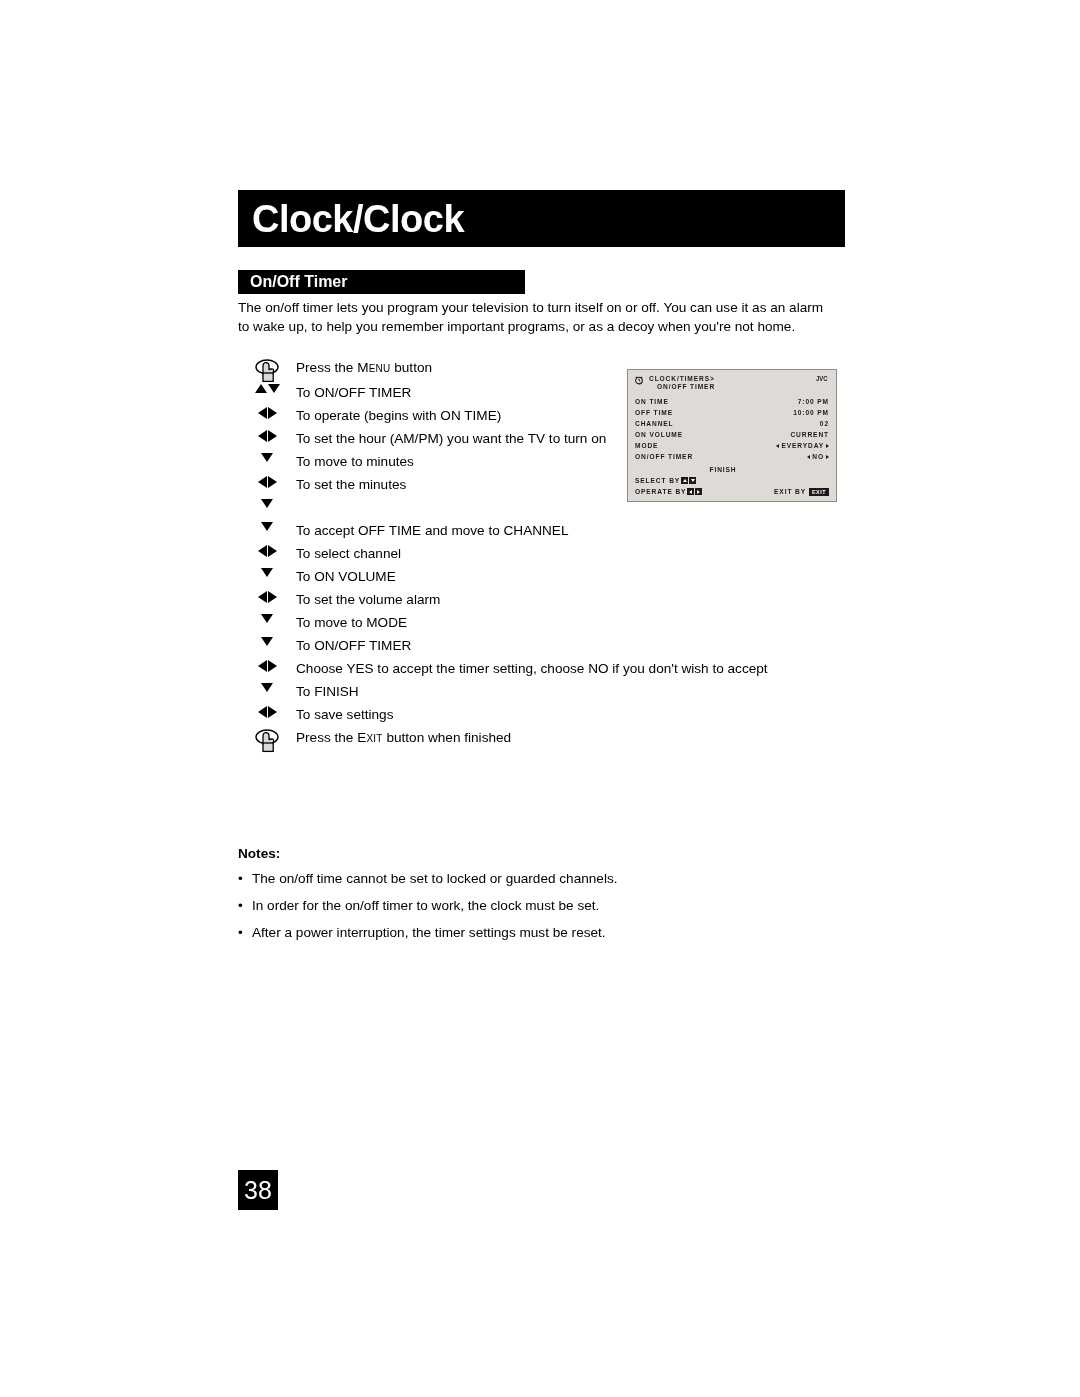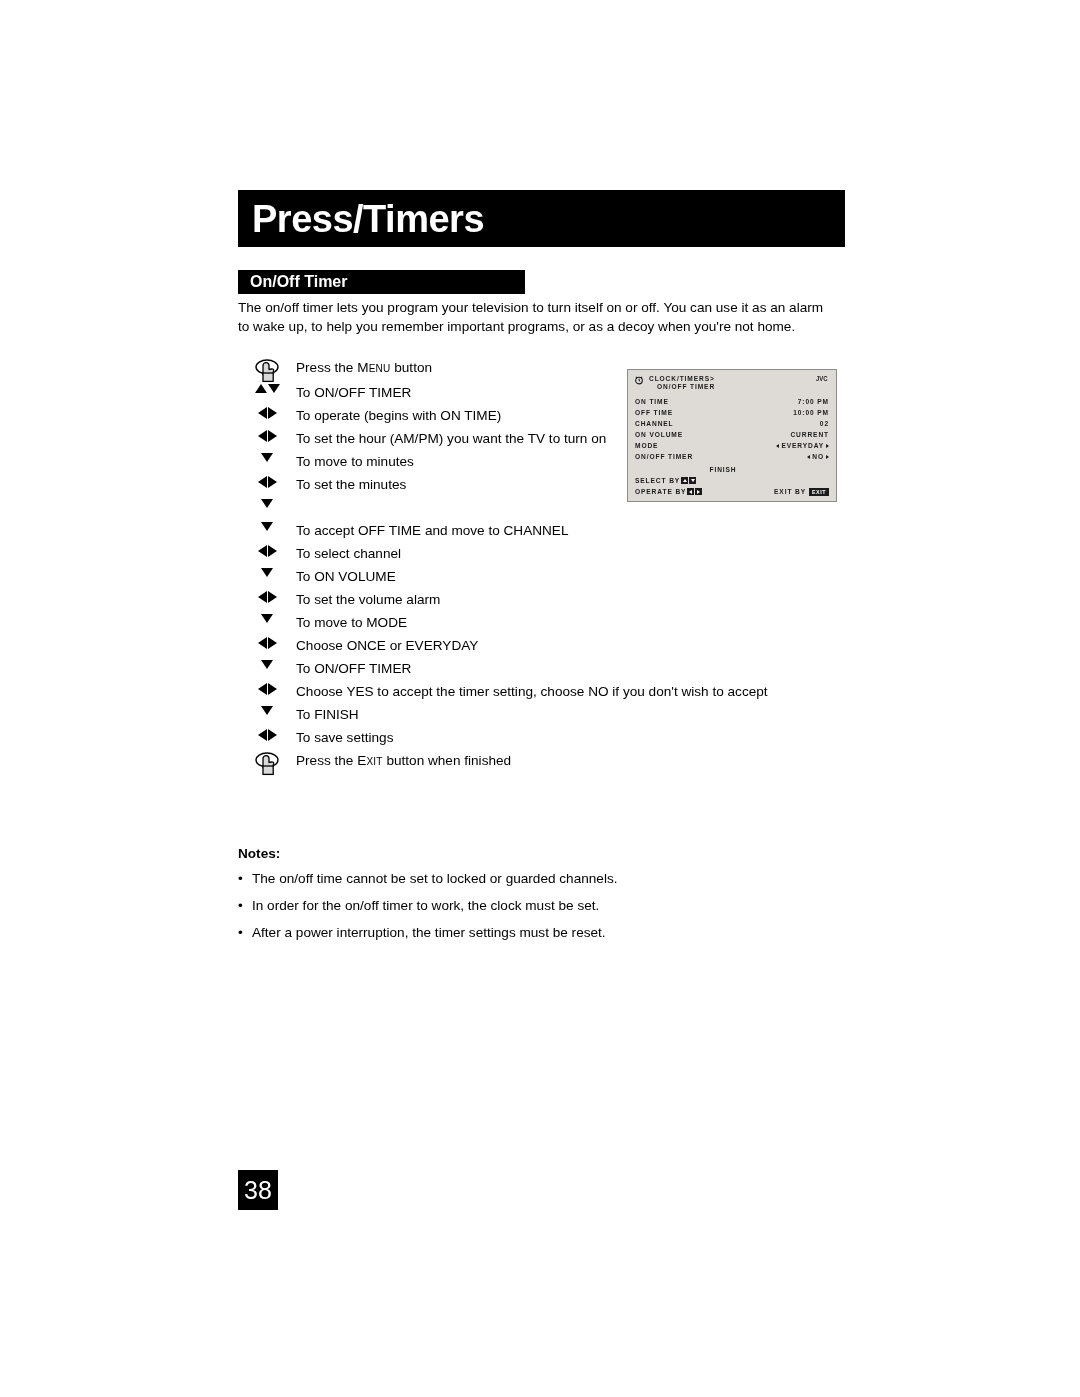--- a/index.html
+++ b/index.html
@@ -152,21 +152,21 @@
     display: flex; align-items: center; justify-content: center;
   }
   .page-num span { color: #fff; font-size: 25px; font-weight: normal; }
 </style>
 </head>
 <body>
 
 <div class="page">
 
   <div class="title-bar">
-    <div class="title-text">Press/Timers</div>
+    <div class="title-text">Clock/Clock</div>
   </div>
 
   <div class="section-bar">
     <div class="section-text">On/Off Timer</div>
   </div>
 
   <div class="intro">The on/off timer lets you program your television to turn itself on or off. You can use it as an alarm to wake up, to help you remember important programs, or as a decoy when you're not home.</div>
 
   <div class="steps">
 
@@ -268,29 +268,20 @@
       <div class="step-text">To set the volume alarm</div>
     </div>
 
     <div class="step">
       <div class="step-icon">
         <i class="tri tri-down"></i>
       </div>
       <div class="step-text">To move to MODE</div>
     </div>
 
-    <div class="step">
-      <div class="step-icon">
-        <span class="pair">
-            <i class="tri tri-left"></i>
-            <i class="tri tri-right"></i>
-          </span>
-      </div>
-      <div class="step-text">Choose ONCE or EVERYDAY</div>
-    </div>
 
     <div class="step">
       <div class="step-icon">
         <i class="tri tri-down"></i>
       </div>
       <div class="step-text">To ON/OFF TIMER</div>
     </div>
 
     <div class="step">
       <div class="step-icon">

